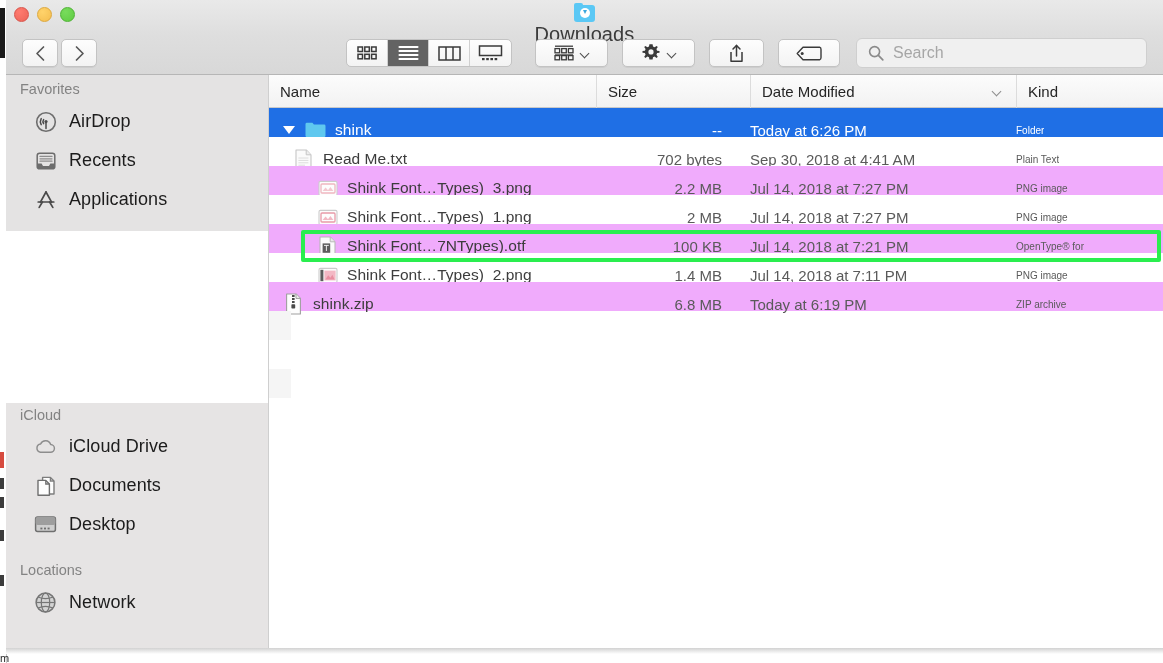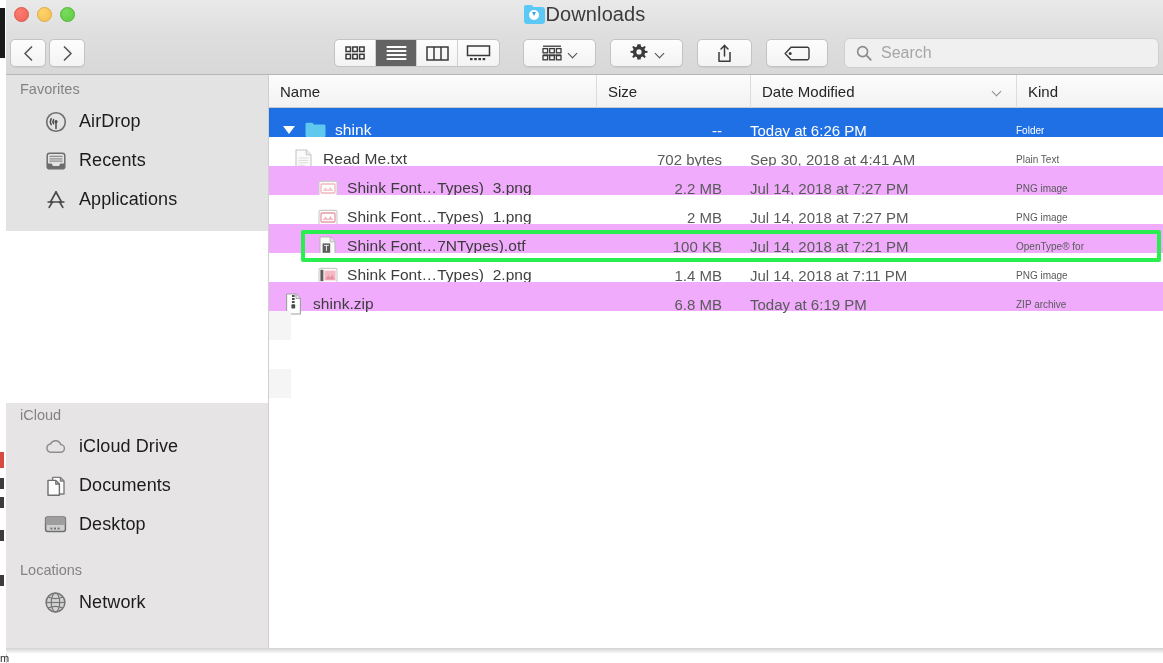--- a/index.html
+++ b/index.html
@@ -95,20 +95,21 @@
     width: 100%;
     text-align: center;
     font-size: 20px;
     color: #3b3b3b;
     letter-spacing: 0.1px;
     display: flex;
     align-items: center;
     justify-content: center;
     gap: 1px;
     pointer-events: none;
+    flex-direction: column;
   }
   .title-folder-icon {
     width: 21px; height: 17px;
     position: relative;
     flex: none;
     margin-top: 2px;
   }
   .title-folder-icon .back {
     position: absolute; left: 0; top: 0;
     width: 21px; height: 17px;
@@ -139,21 +140,21 @@
   }
 
   
   .toolbar {
     position: absolute;
     left: 0; top: 32px;
     width: 100%;
     height: 42px;
     display: flex;
     align-items: center;
-    padding: 0 4px;
+    padding: 0 16px;
   }
 
   .tb-btn {
     background: linear-gradient(to bottom, #fdfdfd, #f3f3f3);
     border: 1px solid #c3c3c3;
     border-radius: 5px;
     height: 28px;
     display: flex;
     align-items: center;
     justify-content: center;
@@ -259,21 +260,21 @@
     padding: 0 0 0 14px;
     height: 27px;
     display: flex;
     align-items: center;
     font-weight: 400;
   }
   .sb-item {
     height: 39px;
     display: flex;
     align-items: center;
-    padding-left: 38px;
+    padding-left: 28px;
     gap: 12px;
   }
   .sb-label {
     font-size: 18px;
     color: #1c1c1c;
     letter-spacing: 0.1px;
   }
   .sb-ico {
     width: 23px; height: 23px;
     flex: none;

